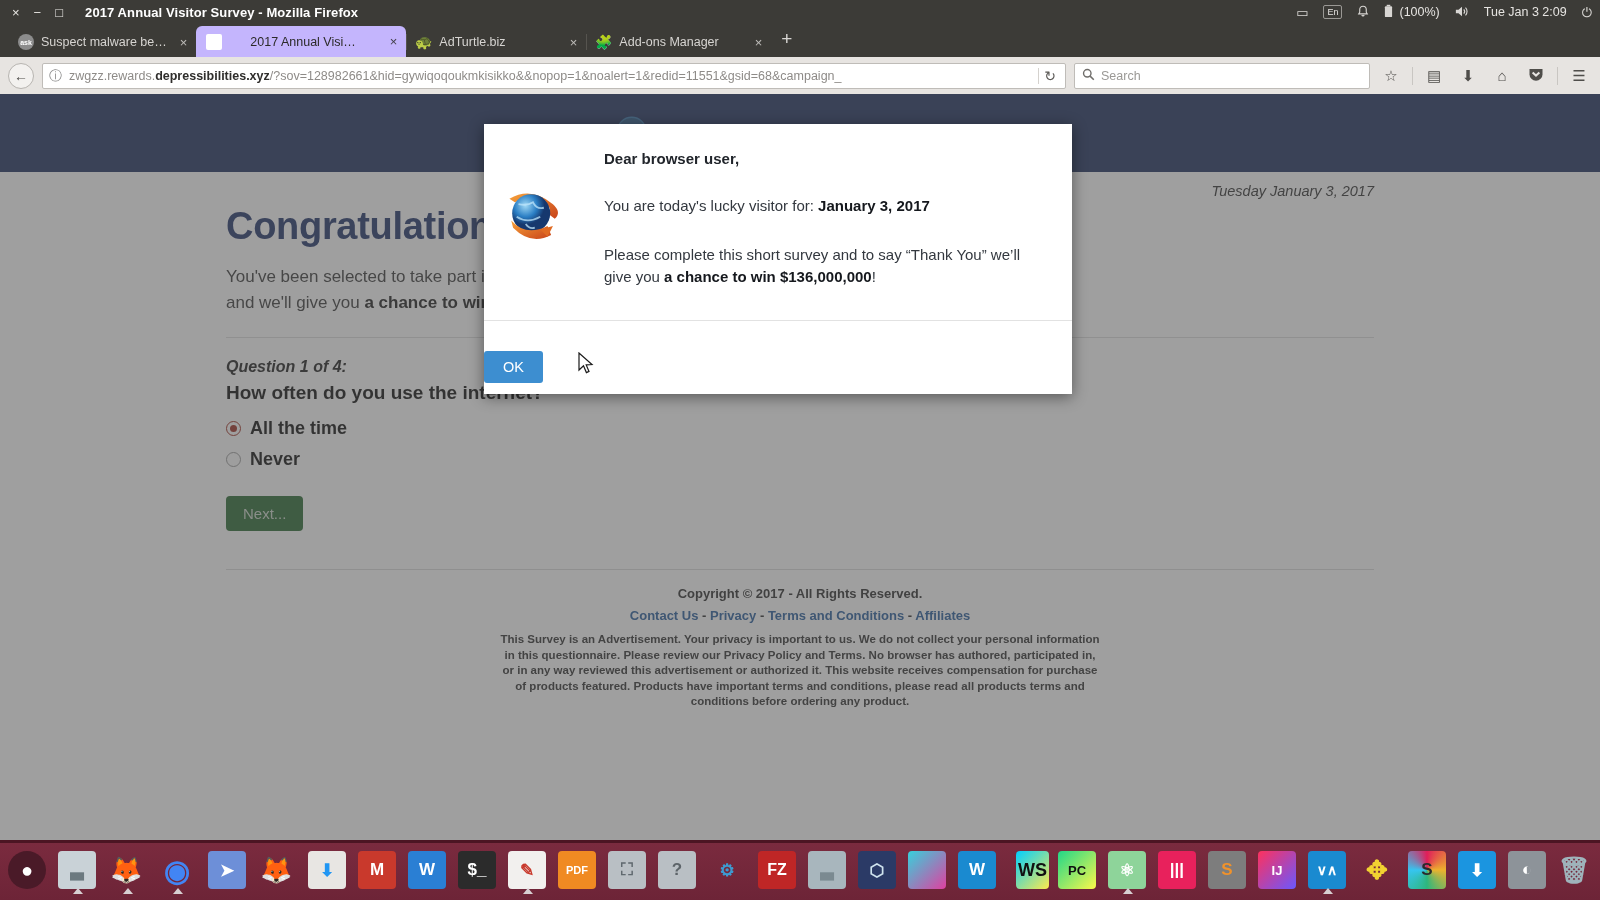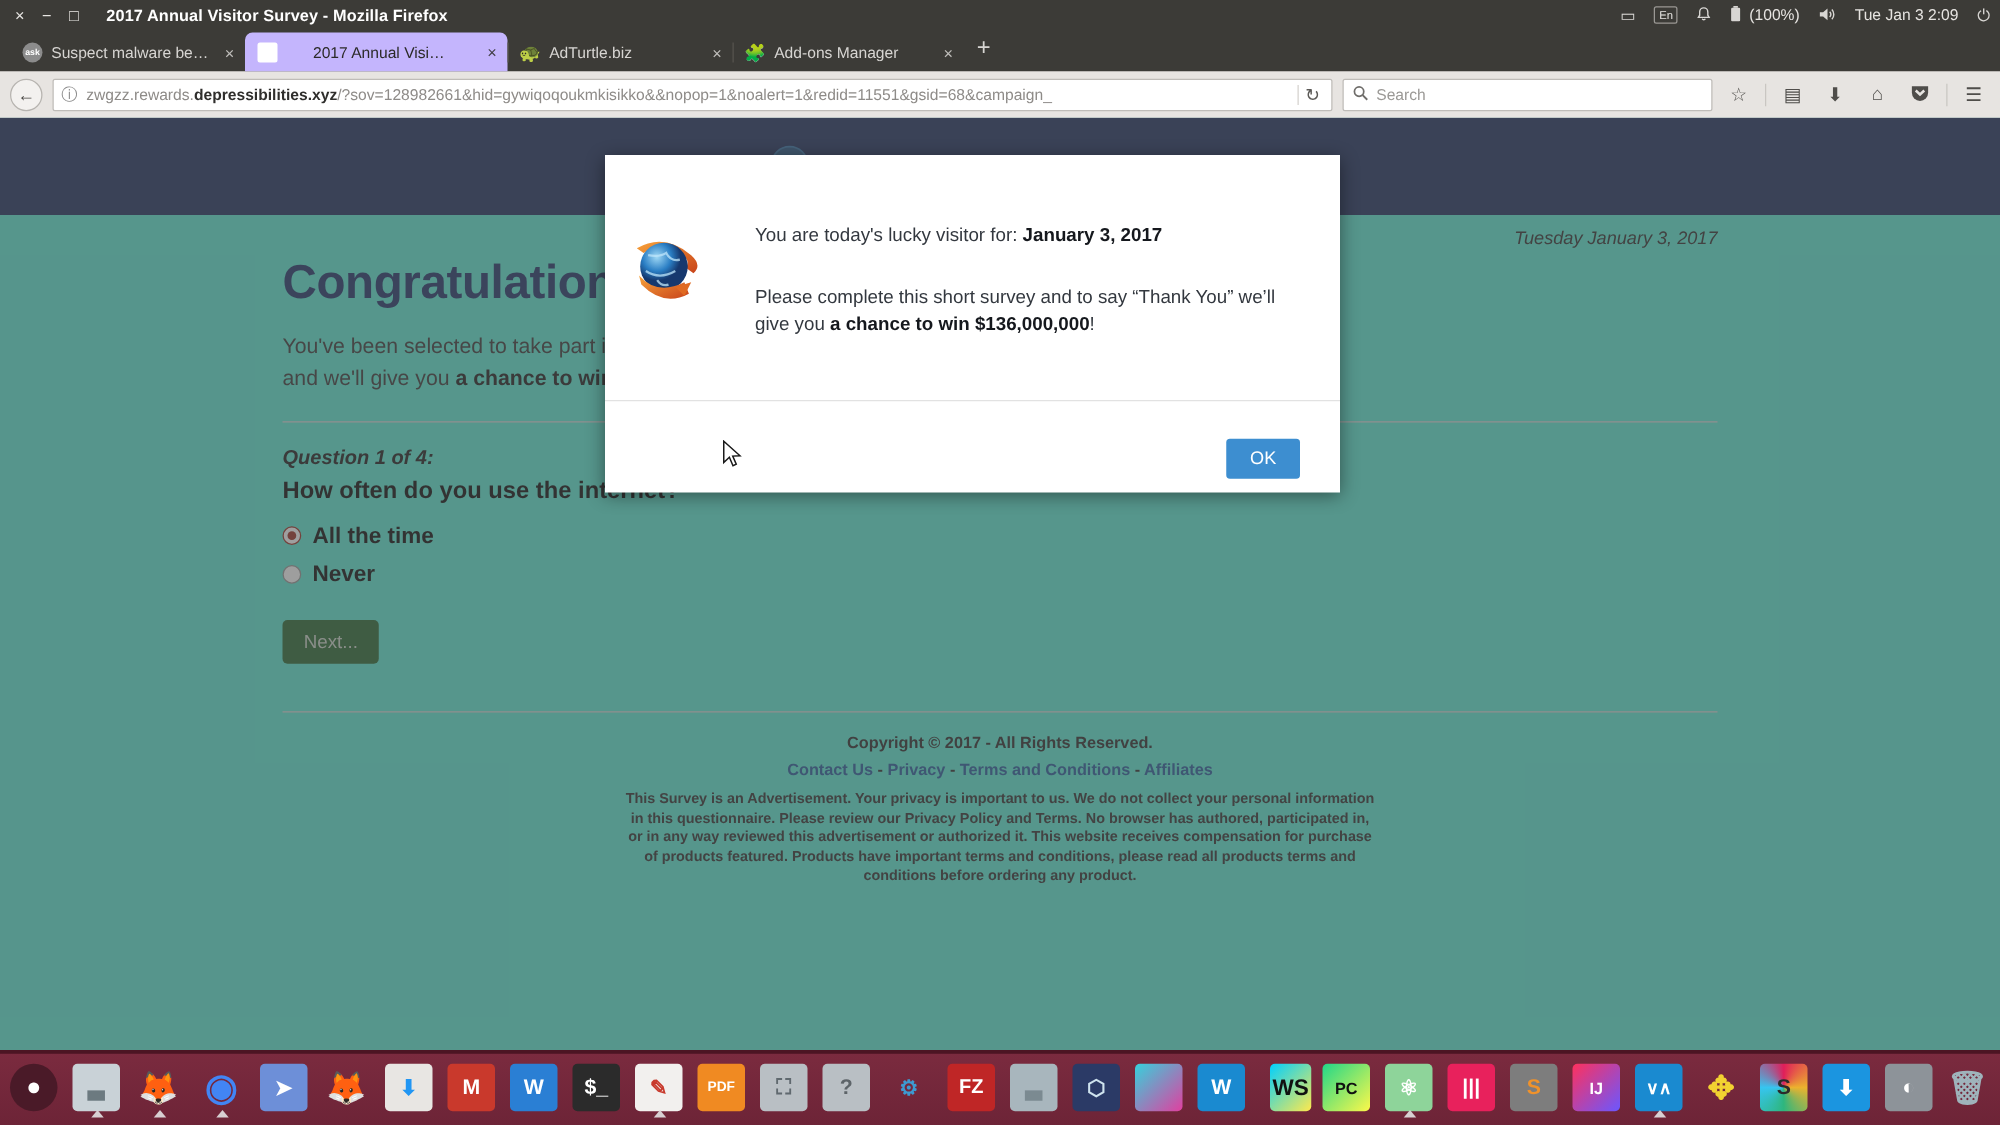--- a/index.html
+++ b/index.html
@@ -104,21 +104,21 @@
     border: 1px solid #bfbcb8; border-radius: 2px;
     display: flex; align-items: center; gap: 6px; padding: 0 7px;
     font-size: 12.5px; color: #9b9996;
   }
   .toolbtn { color: #4f4d4a; font-size: 15px; width: 26px; text-align: center; }
   .toolsep { width: 1px; height: 18px; background: #c9c6c2; }
 
   
   .page {
     position: absolute; top: 94px; left: 0; width: 1600px; height: 746px;
-    background: #5eead4; overflow: hidden;
+    background: #ffffff; overflow: hidden;
   }
   .page-header {
     height: 78px; background: #1f3160;
     display: flex; align-items: center; padding-left: 612px; gap: 12px;
   }
   .globe-sm { width: 42px; height: 42px; }
   .page-header-title { color: #8a93ab; font-size: 21px; }
   .page-body { position: relative; padding: 0 226px; }
   .date-line { text-align: right; font-style: italic; font-size: 14.5px; color: #333; padding-top: 11px; }
   .headline { font-size: 38px; color: #23356b; font-weight: bold; margin-top: 6px; letter-spacing: -.3px; }
@@ -165,21 +165,21 @@
   }
   .modal-body { padding: 26px 28px 10px 28px; display: flex; gap: 0; position: relative; }
   .modal-icon { position: absolute; left: 20px; top: 62px; width: 58px; height: 58px; }
   .modal-text { margin-left: 92px; }
   .m-greeting { font-size: 15px; font-weight: bold; color: #21252b; }
   .m-line { font-size: 15px; color: #33383f; margin-top: 28px; line-height: 1.42; }
   .m-line b { font-weight: bold; color: #15181d; }
   .modal-sep { position: absolute; left: 0; right: 0; top: 196px; height: 1px; background: #e2e2e2; }
   .modal-foot {
     position: absolute; left: 0; right: 0; bottom: 0; height: 54px;
-    display: flex; align-items: center; justify-content: flex-end; padding-right: 32px;
+    display: flex; align-items: center; padding-right: 22px;
   }
   .okbtn {
     background: #3d8ed0; color: #fff; border: none; border-radius: 3px;
     font-size: 14.5px; padding: 8px 19px; font-family: inherit;
   }
 
   
   .cursor { position: absolute; left: 578px; top: 352px; width: 16px; height: 24px; }
 
   
@@ -306,20 +306,21 @@
             <stop offset="100%" stop-color="#c8431a"></stop>
           </linearGradient>
         </defs>
         <path d="M6 14 q24 -14 48 6 q10 9 2 16 l-7 -5 q5 -6 -3 -11 q-16 -11 -34 -2 z" fill="url(#gO)"></path>
         <circle cx="30" cy="30" r="21" fill="url(#gB)"></circle>
         <path d="M16 20 q10 2 16 -2 q4 8 12 6 M14 34 q12 8 26 0 M24 42 q4 6 10 4" stroke="#bfe6fb" stroke-width="2" fill="none" opacity=".75"></path>
         <path d="M8 38 q16 18 40 6 l4 10 q-22 12 -42 -8 z" fill="url(#gO)"></path>
         <path d="M40 48 l14 -4 l-6 12 z" fill="#e06a22"></path>
       </svg>
       <div class="modal-text">
+        <div class="m-greeting">Dear browser user,</div>
         <div class="m-line"><span>You are today's lucky visitor for: </span><b>January 3, 2017</b></div>
         <div class="m-line"><span>Please complete this short survey and to say “Thank You” we’ll give you </span><b>a chance to win $136,000,000</b><span>!</span></div>
       </div>
     </div>
     <div class="modal-sep"></div>
     <div class="modal-foot">
       <button class="okbtn">OK</button>
     </div>
   </div>
 

